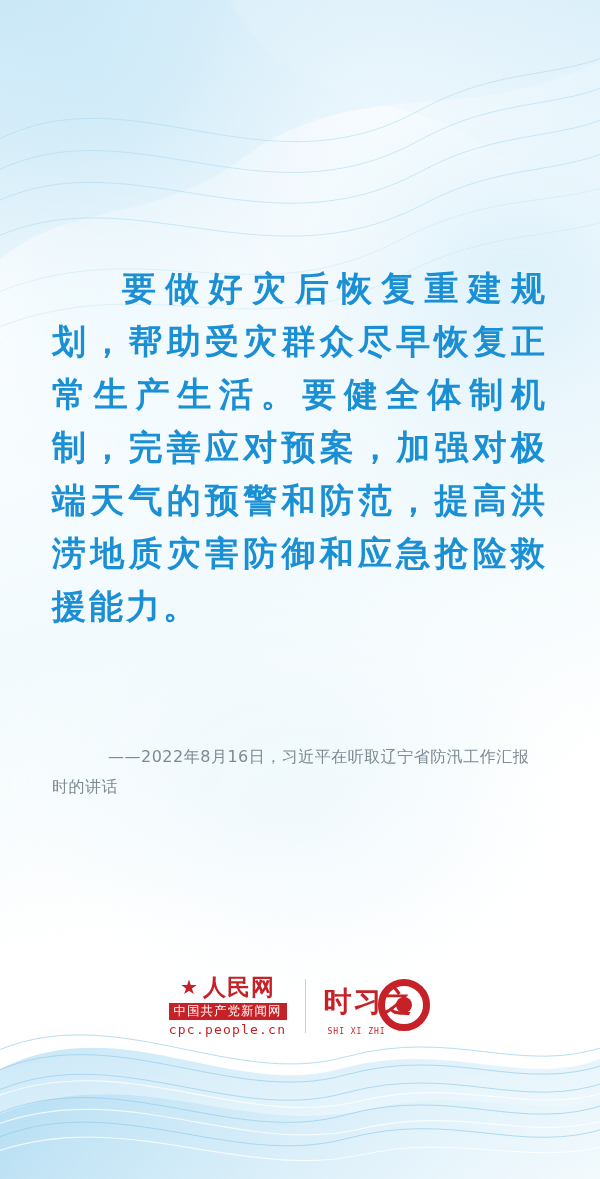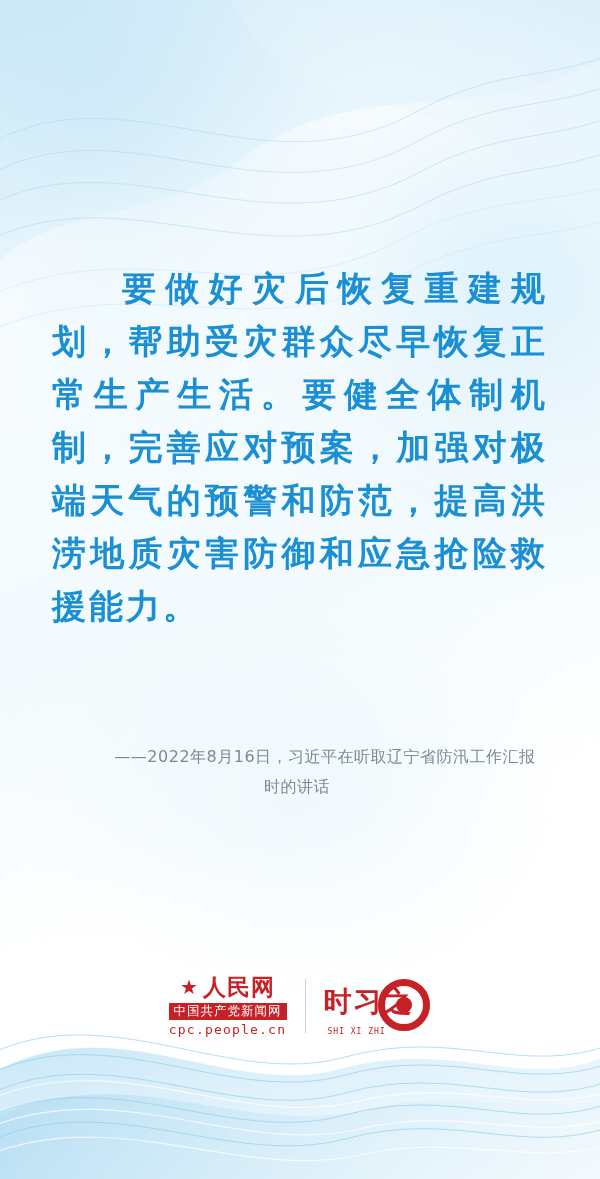--- a/index.html
+++ b/index.html
@@ -76,21 +76,20 @@
     position: absolute;
     left: 52px;
     right: 58px;
     top: 742px;
     color: #7b8a93;
     font-size: 16px;
     line-height: 30px;
     letter-spacing: 0.5px;
     text-indent: 56px;
     font-family: "DejaVu Sans", "Liberation Sans", sans-serif;
-    text-align: center;
   }
 
   .logos {
     position: absolute;
     left: 0;
     right: 0;
     top: 975px;
     display: flex;
     justify-content: center;
     align-items: center;

